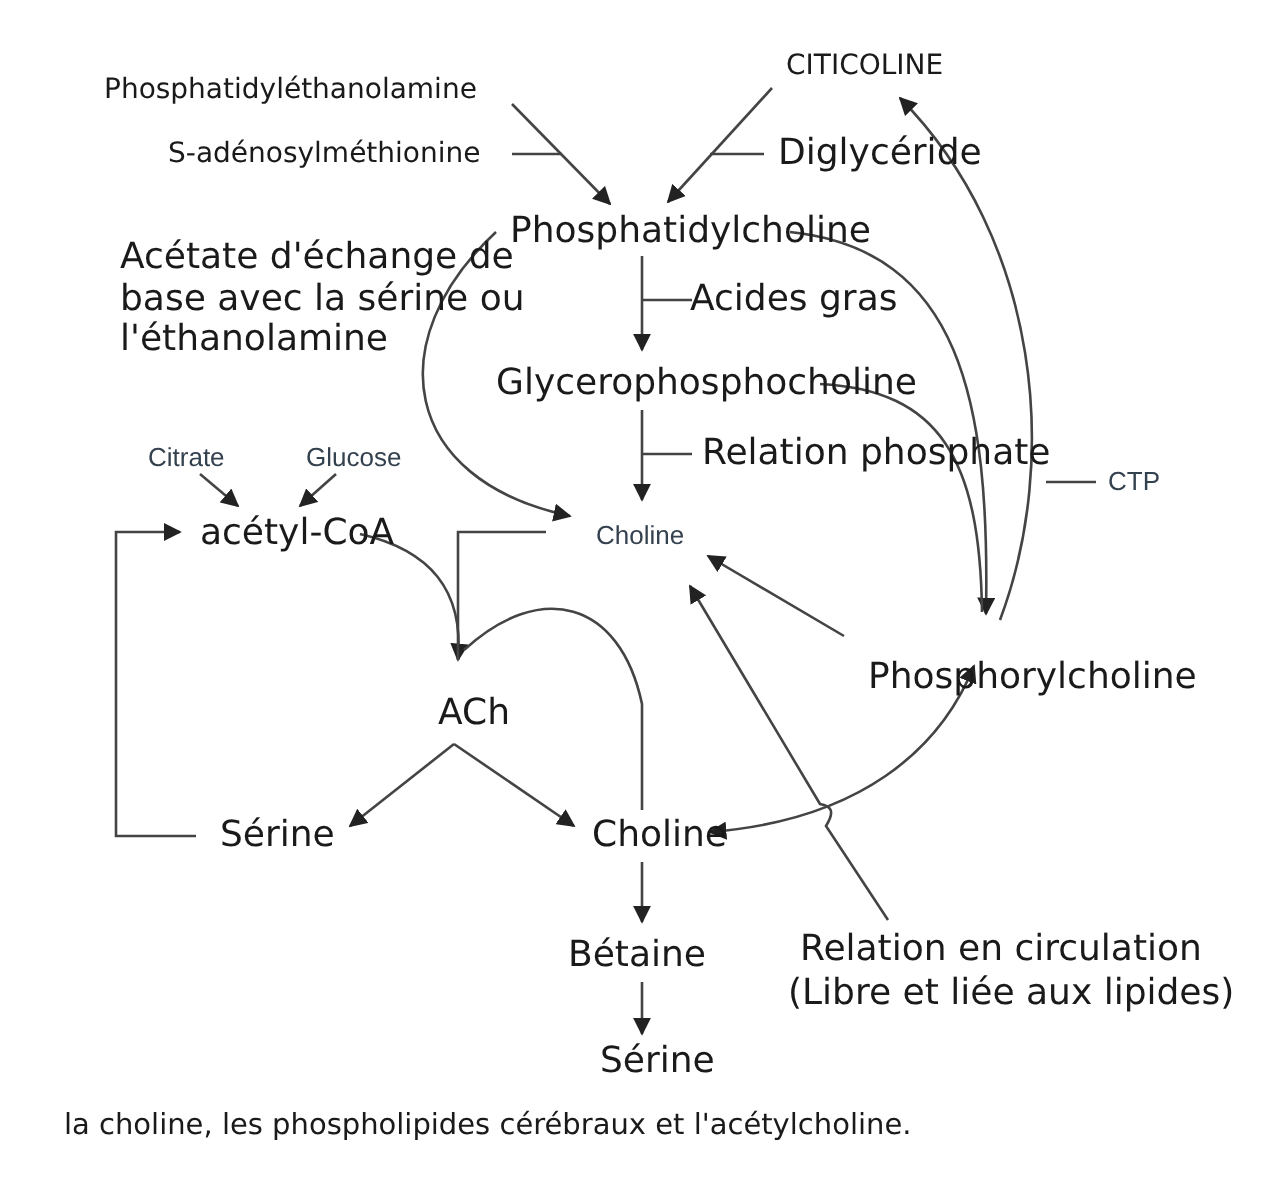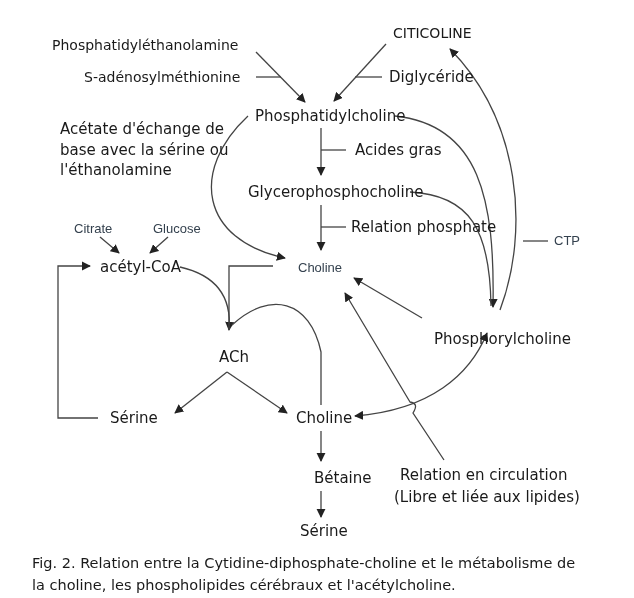--- a/index.html
+++ b/index.html
@@ -1,20 +1,20 @@
 <!DOCTYPE html>
 <html><head>
 <meta charset="utf-8">
 <style>
   html, body { margin:0; padding:0; background:#fff; }
   body { width:634px; height:598px; position:relative; overflow:hidden;
          font-family:"DejaVu Sans", sans-serif; color:#1a1a1a; }
   svg { position:absolute; left:0; top:0; }
   .lbl { position:absolute; font-size:13.5px; white-space:nowrap; line-height:18px; }
-  .sm { font-size:15px; }
+  .sm { font-size:18px; }
   .ar { font-family:"Liberation Sans", sans-serif; font-size:13px; color:#34414e; }
   .big { font-size:14px; }
   .cap { position:absolute; left:32px; top:552px; width:590px; font-size:14.5px; line-height:22px; }
 </style>
 </head>
 <body>
 
 <svg width="634" height="598">
   <defs>
     <marker id="ah" viewBox="0 0 10 10" refX="9" refY="5" markerWidth="7" markerHeight="7" orient="auto-start-reverse">
@@ -70,33 +70,32 @@
 </svg>
 
 <div class="lbl big" style="left:52px;top:36px">Phosphatidyléthanolamine</div>
 <div class="lbl big" style="left:84px;top:68px">S-adénosylméthionine</div>
 <div class="lbl big" style="left:393px;top:24px">CITICOLINE</div>
 <div class="lbl sm" style="left:389px;top:68px">Diglycéride</div>
 <div class="lbl sm" style="left:255px;top:107px">Phosphatidylcholine</div>
 <div class="lbl sm" style="left:60px;top:120px">Acétate d'échange de</div>
 <div class="lbl sm" style="left:60px;top:141px">base avec la sérine ou</div>
 <div class="lbl sm" style="left:60px;top:161px">l'éthanolamine</div>
-<div class="lbl sm" style="left:355px;top:141px">Acides gras</div>
+<div class="lbl sm" style="left:345px;top:141px">Acides gras</div>
 <div class="lbl sm" style="left:248px;top:183px">Glycerophosphocholine</div>
 <div class="lbl sm" style="left:351px;top:218px">Relation phosphate</div>
 <div class="lbl ar" style="left:554px;top:232px">CTP</div>
 <div class="lbl ar" style="left:74px;top:220px">Citrate</div>
 <div class="lbl ar" style="left:153px;top:220px">Glucose</div>
 <div class="lbl sm" style="left:100px;top:258px">acétyl-CoA</div>
 <div class="lbl ar" style="left:298px;top:259px">Choline</div>
 <div class="lbl sm" style="left:434px;top:330px">Phosphorylcholine</div>
 <div class="lbl sm" style="left:219px;top:348px">ACh</div>
 <div class="lbl sm" style="left:110px;top:409px">Sérine</div>
 <div class="lbl sm" style="left:296px;top:409px">Choline</div>
-<div class="lbl sm" style="left:314px;top:469px">Bétaine</div>
+<div class="lbl sm" style="left:284px;top:469px">Bétaine</div>
 <div class="lbl sm" style="left:300px;top:522px">Sérine</div>
 <div class="lbl sm" style="left:400px;top:466px">Relation en circulation</div>
 <div class="lbl sm" style="left:394px;top:488px">(Libre et liée aux lipides)</div>
 
 <div class="cap">
-  <div>Fig. 2. Relation entre la Cytidine-diphosphate-choline et le métabolisme de</div>
   <div>la choline, les phospholipides cérébraux et l'acétylcholine.</div>
 </div>
 
 </body></html>

